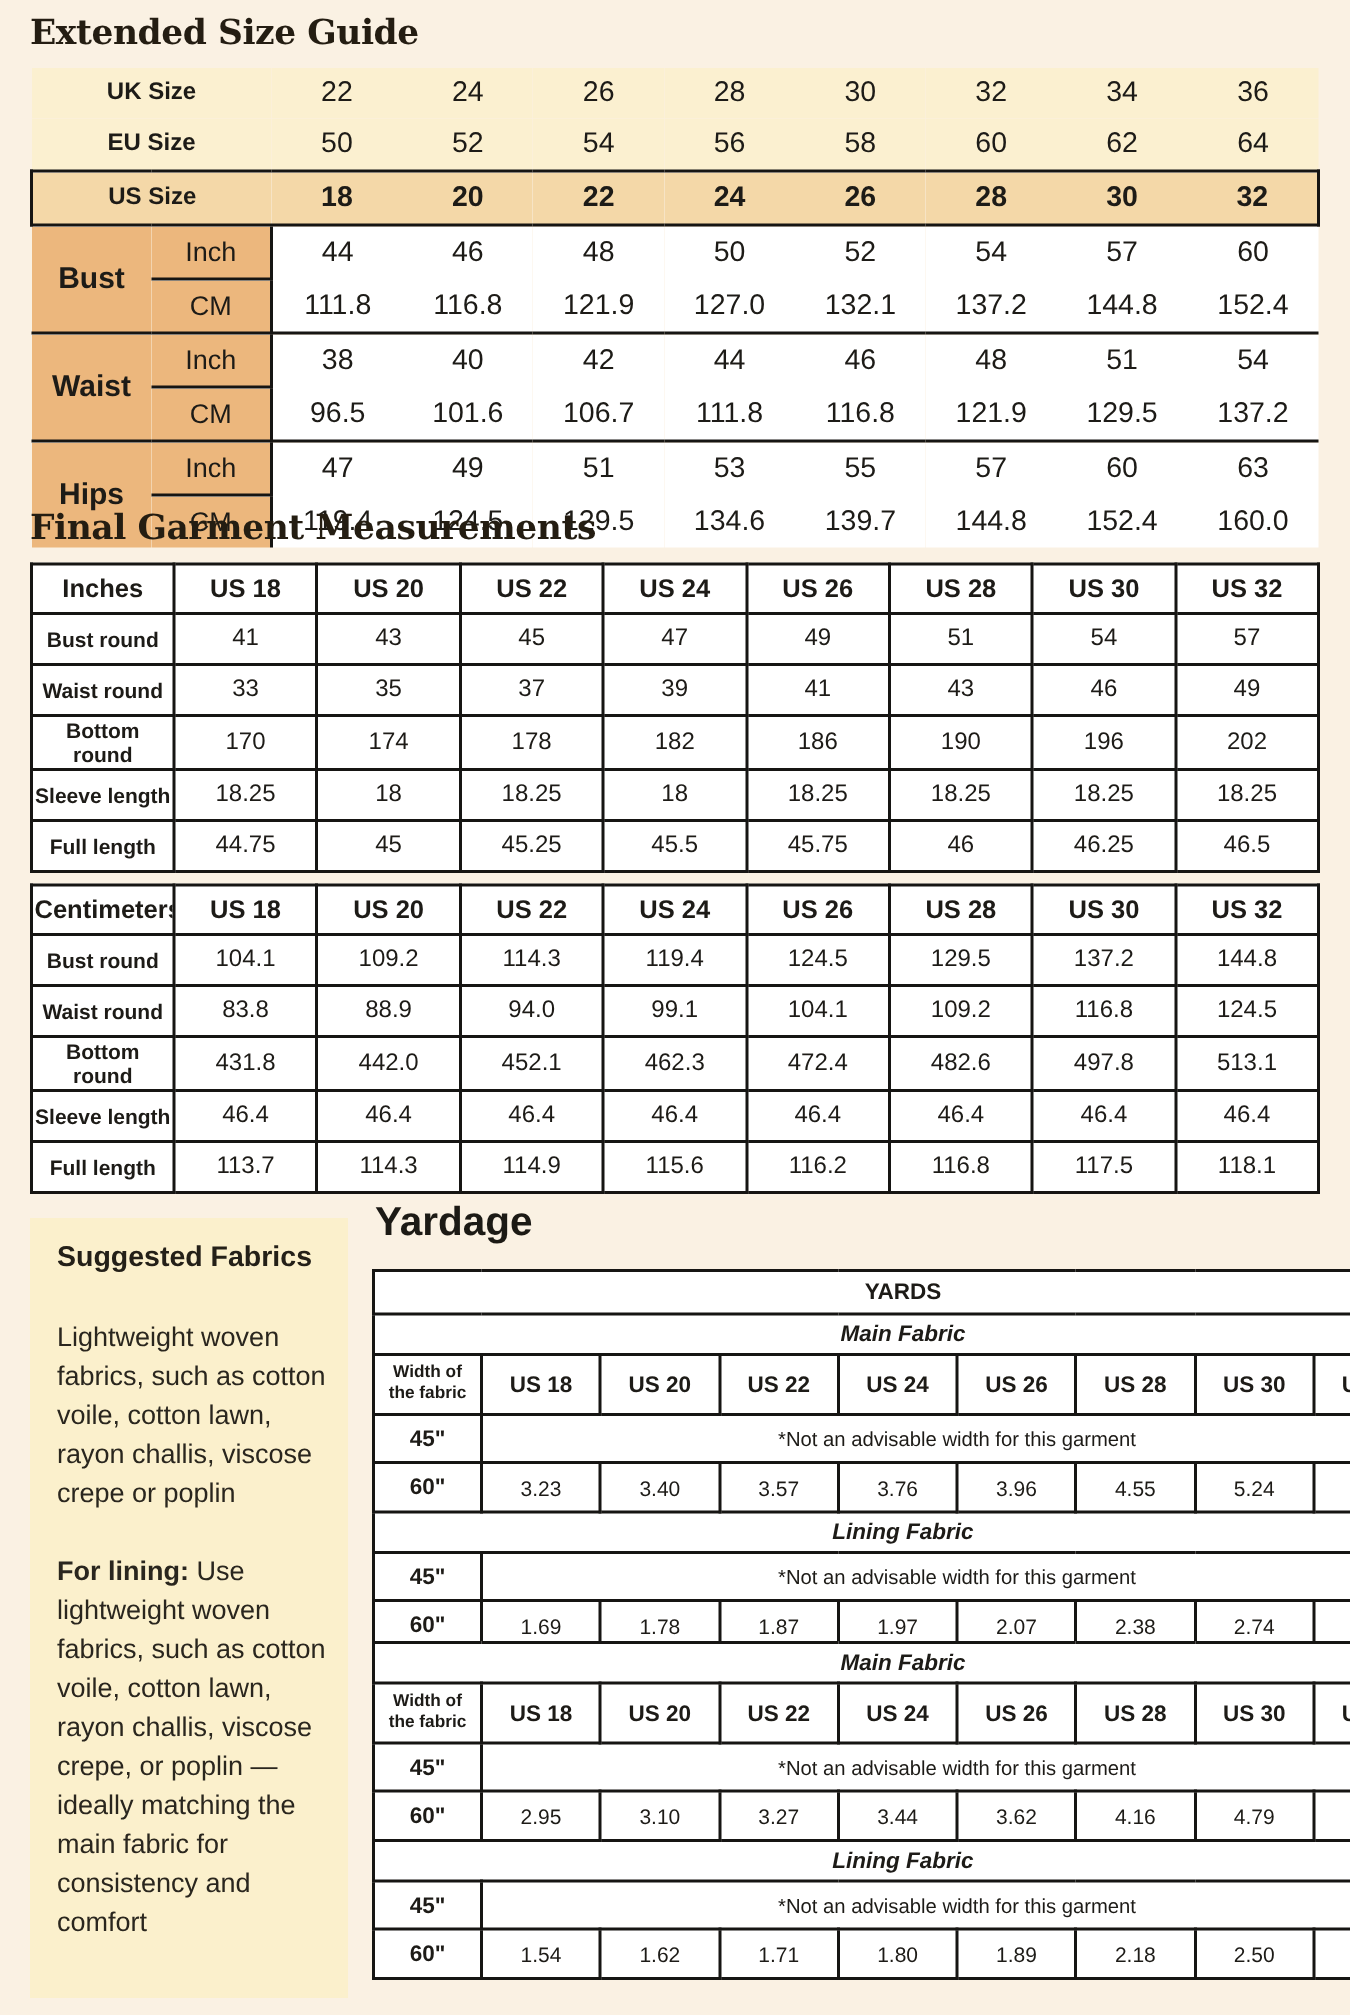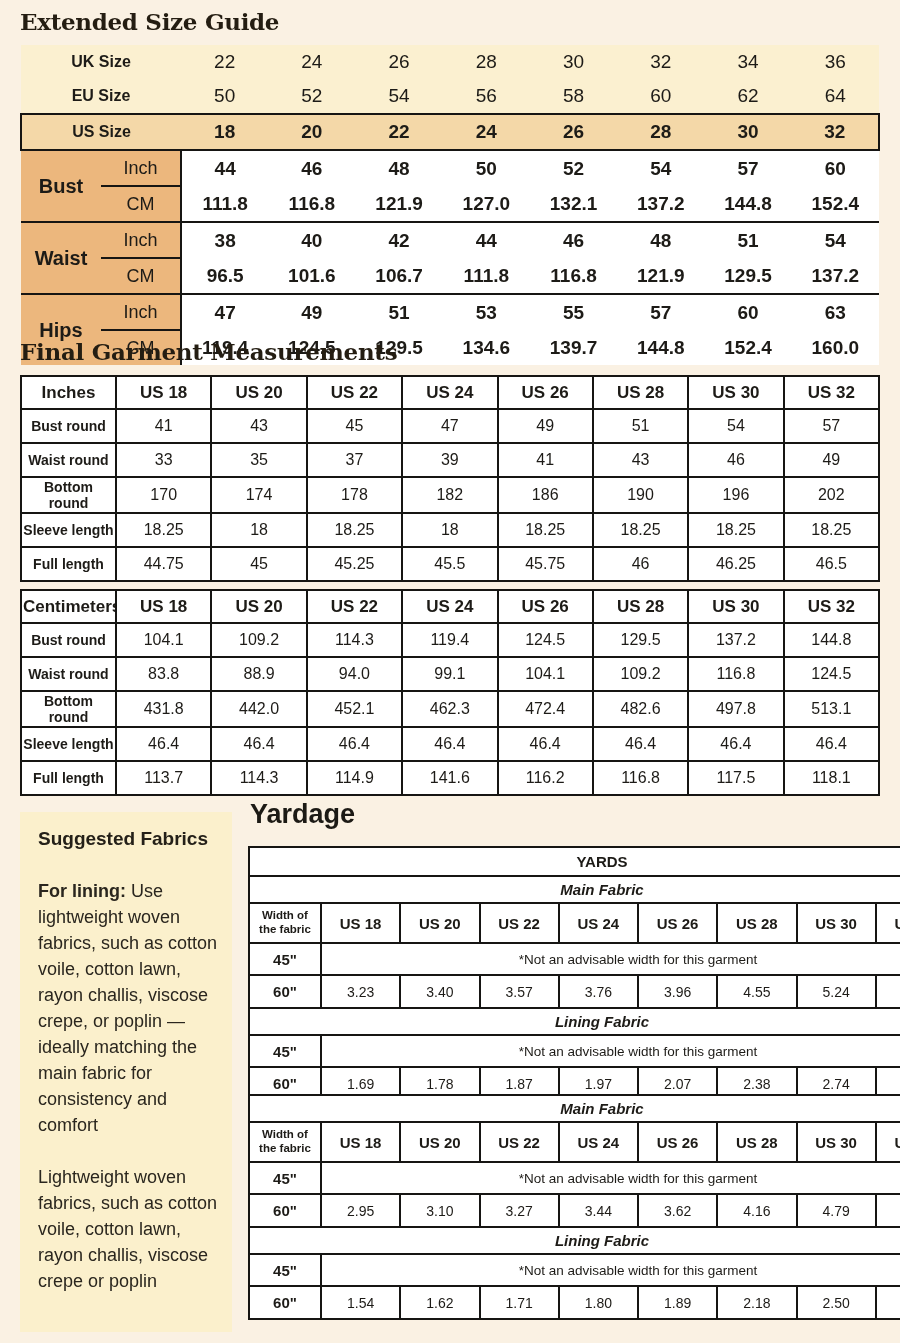--- a/index.html
+++ b/index.html
@@ -29,21 +29,21 @@
   tr.usrow td {
     background:#F4D8A8; font-weight:bold;
     border-top:2px solid #161513; border-bottom:2px solid #161513;
   }
   tr.usrow td:first-child { border-left:2px solid #161513; }
   tr.usrow td:last-child  { border-right:2px solid #161513; }
   #table1 .tan { background:#ECB77D; }
   #table1 .tan.main { font-weight:bold; font-size:20px; }
   #table1 .tan.sub  { font-size:18px; border-right:2px solid #161513; }
   #table1 .inchdiv  { border-bottom:2px solid #161513; }
-  #table1 .val { background:#FFFFFF;font-weight:bold; }
+  #table1 .val { background:#FFFFFF; }
   tr.secend td { border-bottom:2px solid #161513; }
   #table1 .mainend { border-bottom:2px solid #161513; }
 
   
   .gtable { position:absolute; left:20px; width:860px; background:#fff; }
   #gtable-in { top:375px; }
   #gtable-cm { top:589px; }
   .gtable td { border:2px solid #161513; background:#fff; height:30px; font-size:16px; }
   .gtable tr.ghead td { height:29px; }
   .gtable .unitcell { font-weight:bold; font-size:17px; }
@@ -331,33 +331,33 @@
           <td class="gval">46.4</td>
           <td class="gval">46.4</td>
           <td class="gval">46.4</td>
           <td class="gval">46.4</td>
         </tr>
     <tr>
       <td class="rowlbl">Full length</td>
     <td class="gval">113.7</td>
           <td class="gval">114.3</td>
           <td class="gval">114.9</td>
-          <td class="gval">141.6</td>
+          <td class="gval">115.6</td>
           <td class="gval">116.2</td>
           <td class="gval">116.8</td>
           <td class="gval">117.5</td>
           <td class="gval">118.1</td>
         </tr>
   </tbody>
     </table>
 
   <aside id="sidebar">
     <h2>Suggested Fabrics</h2>
+    <p>Lightweight woven fabrics, such as cotton voile, cotton lawn, rayon challis, viscose crepe or poplin</p>
     <p><strong>For lining:</strong><span> Use lightweight woven fabrics, such as cotton voile, cotton lawn, rayon challis, viscose crepe, or poplin — ideally matching the main fabric for consistency and comfort</span></p>
-    <p>Lightweight woven fabrics, such as cotton voile, cotton lawn, rayon challis, viscose crepe or poplin</p>
   </aside>
 
   <h1 id="yardage-title">Yardage</h1>
 
   <table id="ytable-yards" class="ytable">
     <colgroup>
         <col style="width:72px">
       </colgroup>
     <tbody>
         <tr>

